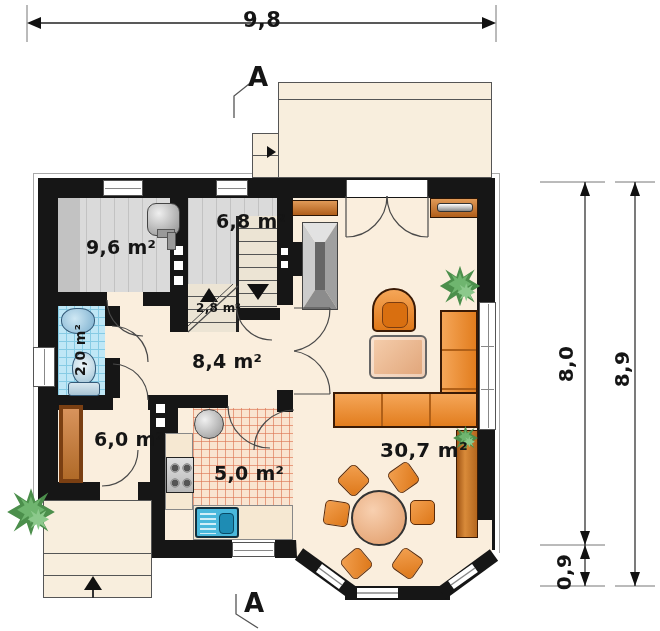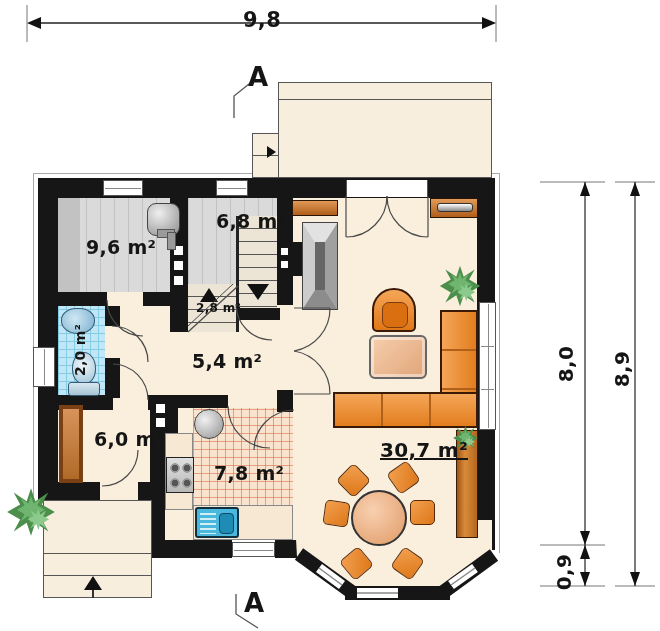--- a/index.html
+++ b/index.html
@@ -232,25 +232,25 @@
       <line x1="428" y1="196" x2="428" y2="237"></line>
       <path d="M 294 410 A 40 40 0 0 0 254 450"></path>
       <line x1="188" y1="332" x2="238" y2="286"></line>
       <line x1="188" y1="326" x2="233" y2="284" stroke-width="1"></line>
     </g>
   </svg>
 
   <div class="lbl" style="left:86px;top:236px;font-size:19px;">9,6 m²</div>
   <div class="lbl" style="left:216px;top:210px;font-size:19px;">6,8 m²</div>
   <div class="lbl" style="left:183px;top:301px;font-size:12px;margin-left:13px;">2,8 m²</div>
-  <div class="lbl" style="left:192px;top:350px;font-size:19px;">5,4 m²</div>
+  <div class="lbl" style="left:192px;top:350px;font-size:19px;">8,4 m²</div>
   <div class="lbl rot" style="left:48px;top:342px;width:64px;text-align:center;font-size:14px;">2,0 m²</div>
   <div class="lbl" style="left:94px;top:428px;font-size:19px;">6,0 m²</div>
-  <div class="lbl" style="left:214px;top:462px;font-size:19px;">7,8 m²</div>
-  <div class="lbl" style="left:380px;top:438px;font-size:20px;text-decoration:underline;">30,7 m²</div>
+  <div class="lbl" style="left:214px;top:462px;font-size:19px;">5,0 m²</div>
+  <div class="lbl" style="left:380px;top:438px;font-size:20px;">30,7 m²</div>
 
   <svg class="abs" style="left:0;top:0;" width="660" height="50" viewBox="0 0 660 50">
     <line x1="27" y1="5" x2="27" y2="42" stroke="#777" stroke-width="1"></line>
     <line x1="496" y1="5" x2="496" y2="42" stroke="#777" stroke-width="1"></line>
     <line x1="34" y1="23" x2="489" y2="23" stroke="#222" stroke-width="1.3"></line>
     <polygon points="27,23 41,17 41,29" fill="#111"></polygon>
     <polygon points="496,23 482,17 482,29" fill="#111"></polygon>
   </svg>
   <div class="lbl" style="left:234px;top:0;width:56px;text-align:center;font-size:21px;margin-top:8px;">9,8</div>
 

